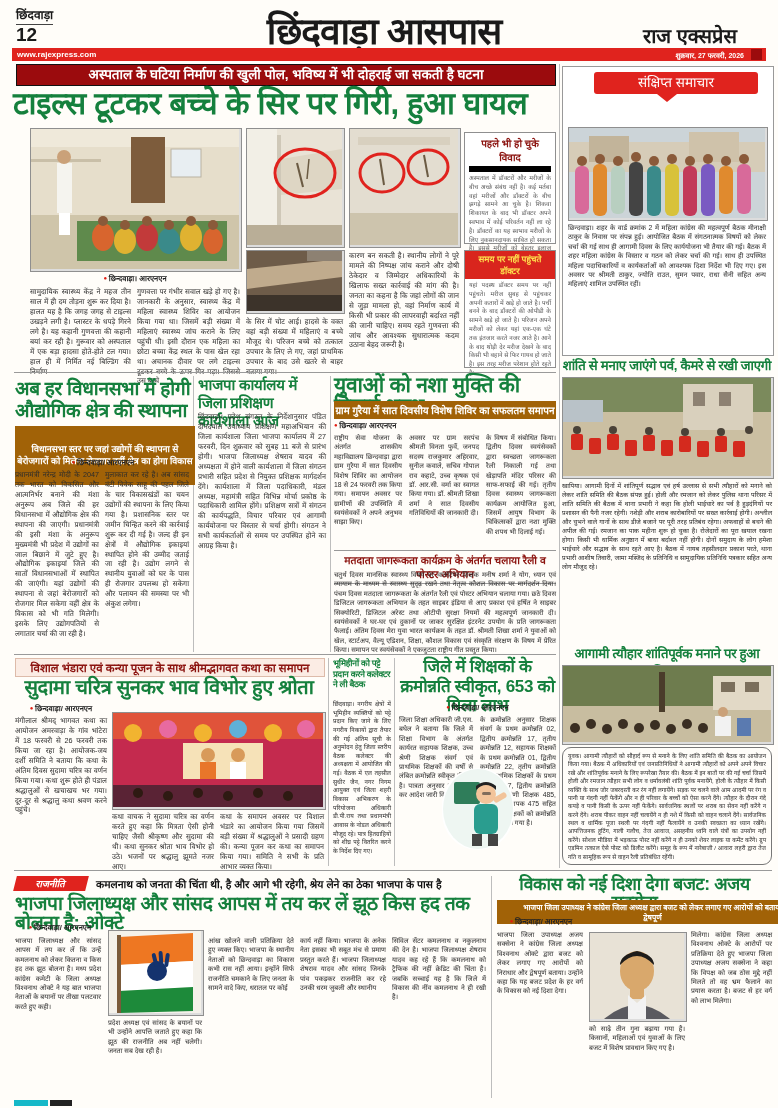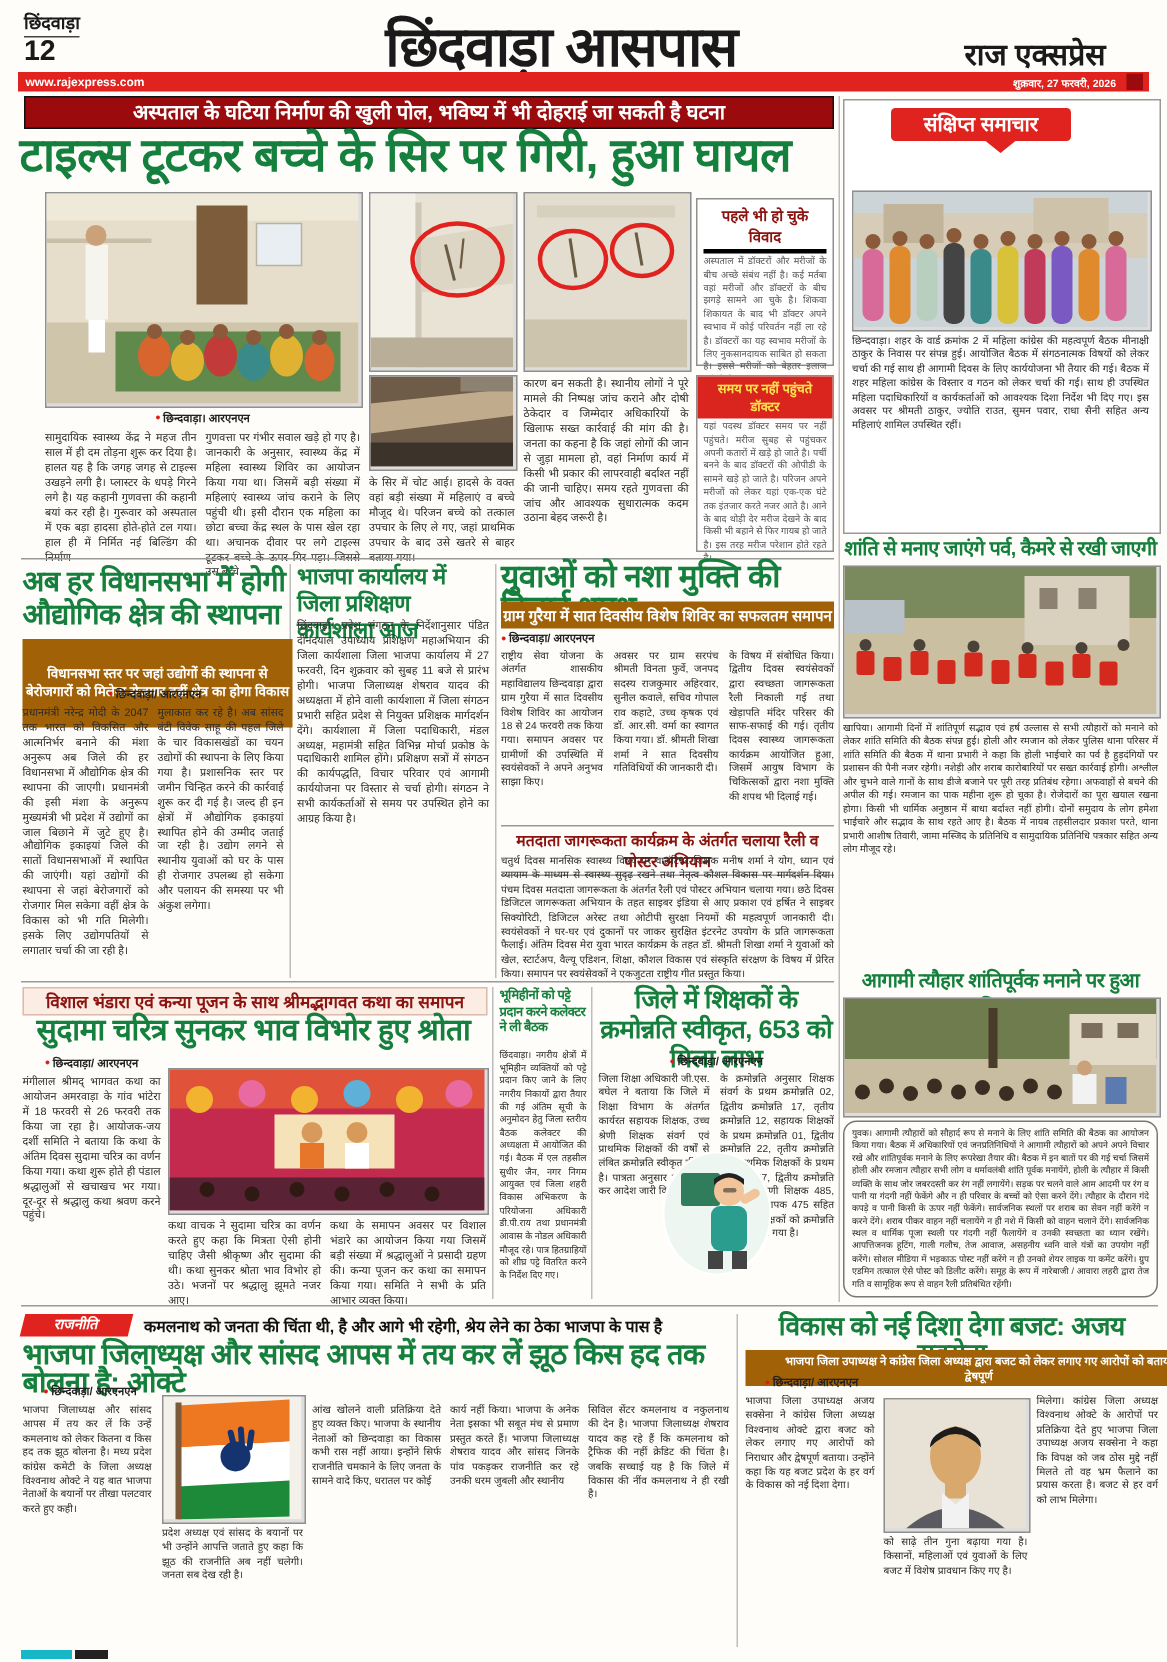--- a/index.html
+++ b/index.html
@@ -21,21 +21,21 @@
 </style>
 </head>
 <body>
 
 <div id="page">
 
   <div class="abs" style="left:16px;top:6px;">
     <div style="font-size:12px;font-weight:900;border-bottom:1.5px solid #444;padding-bottom:1px;">छिंदवाड़ा</div>
     <div style="font-size:19px;font-weight:900;line-height:1.1;">12</div>
   </div>
-  <div class="abs" style="left:164px;top:4px;width:420px;text-align:center;font-size:37px;font-weight:900;letter-spacing:-1px;">छिंदवाड़ा आसपास</div>
+  <div class="abs" style="left:174px;top:4px;width:420px;text-align:center;font-size:37px;font-weight:900;letter-spacing:-1px;">छिंदवाड़ा आसपास</div>
   <div class="abs" style="left:615px;top:22px;width:150px;text-align:center;font-size:20px;font-weight:900;">राज एक्सप्रेस</div>
   <div class="abs" style="left:12px;top:48px;width:754px;height:13px;background:#e0231e;">
     <span class="abs" style="left:5px;top:2px;color:#fff;font-weight:bold;font-size:8px;">www.rajexpress.com</span>
     <span class="abs" style="right:22px;top:2.5px;color:#fff;font-weight:bold;font-size:7px;">शुक्रवार, 27 फरवरी, 2026</span>
     <span class="abs" style="right:4px;top:1px;width:11px;height:11px;background:#9b0b0d;"></span>
   </div>
 
   <div class="abs" style="left:16px;top:64px;width:538px;height:20px;background:#9b0b0d;border:1.5px solid #111;color:#fff;font-weight:bold;font-size:13.5px;text-align:center;line-height:20px;">अस्पताल के घटिया निर्माण की खुली पोल, भविष्य में भी दोहराई जा सकती है घटना</div>
   <div class="abs hl" style="left:13px;top:88px;width:544px;font-size:31px;line-height:1.05;">टाइल्स टूटकर बच्चे के सिर पर गिरी, हुआ घायल</div>
 
@@ -91,21 +91,21 @@
   <div class="abs photoframe" style="left:246px;top:250px;width:97px;height:62px;">
     <svg width="95" height="60" viewBox="0 0 95 60">
       <rect width="95" height="60" fill="#6e5c49"></rect>
       <path d="M0 18 L95 8 L95 26 L0 38 Z" fill="#c0ab8d"></path>
       <rect x="0" y="44" width="95" height="16" fill="#3c332a"></rect>
       <rect x="60" y="0" width="35" height="10" fill="#8d8172"></rect>
     </svg>
   </div>
 
   <div class="abs" style="left:464px;top:132px;width:92px;height:112px;border:1px solid #8f8f8f;background:#fff;padding:3px 4px;box-sizing:border-box;">
-    <div class="boxtitle" style="font-size:10px;border-bottom:3px solid #000000;padding-bottom:2px;margin-bottom:2px;">पहले भी हो चुके विवाद</div>
+    <div class="boxtitle" style="font-size:10px;border-bottom:6px solid #000000;padding-bottom:2px;margin-bottom:2px;">पहले भी हो चुके विवाद</div>
     <div class="jt" style="font-size:6.2px;line-height:1.42;color:#555;">अस्पताल में डॉक्टरों और मरीजों के बीच अच्छे संबंध नहीं है। कई मर्तबा वहां मरीजों और डॉक्टरों के बीच झगड़े सामने आ चुके है। शिकवा शिकायत के बाद भी डॉक्टर अपने स्वभाव में कोई परिवर्तन नहीं ला रहे है। डॉक्टरों का यह स्वभाव मरीजों के लिए नुकसानदायक साबित हो सकता है। इससे मरीजों को बेहतर इलाज नहीं मिलेगा।</div>
   </div>
 
   <div class="abs" style="left:464px;top:250px;width:92px;height:118px;border:1px solid #8f8f8f;background:#fff;box-sizing:border-box;">
     <div style="background:#d9251d;color:#ffe34d;font-weight:900;font-size:8.6px;text-align:center;padding:2px 12px;">समय पर नहीं पहुंचते डॉक्टर</div>
     <div class="jt" style="font-size:6.2px;line-height:1.42;color:#555;padding:2px 4px;">यहां पदस्थ डॉक्टर समय पर नहीं पहुंचते। मरीज सुबह से पहुंचकर अपनी कतारों में खड़े हो जाते है। पर्ची बनने के बाद डॉक्टरों की ओपीडी के सामने खड़े हो जाते है। परिजन अपने मरीजों को लेकर यहां एक-एक घंटे तक इंतजार करते नजर आते है। आने के बाद थोड़ी देर मरीज देखने के बाद किसी भी बहाने से फिर गायब हो जाते है। इस तरह मरीज परेशान होते रहते है।</div>
   </div>
 
   <div class="abs byline" style="left:30px;top:273px;width:210px;">छिन्दवाड़ा। आरएनएन</div>
   <div class="abs jt c1" style="left:30px;top:287px;width:101px;height:80px;">सामुदायिक स्वास्थ्य केंद्र ने महज तीन साल में ही दम तोड़ना शुरू कर दिया है। हालत यह है कि जगह जगह से टाइल्स उखड़ने लगी है। प्लास्टर के धपड़े गिरने लगे है। यह कहानी गुणवत्ता की कहानी बयां कर रही है। गुरूवार को अस्पताल में एक बड़ा हादसा होते-होते टल गया। हाल ही में निर्मित नई बिल्डिंग की निर्माण</div>
@@ -187,21 +187,21 @@
       <path d="M34 22 Q44 12 54 22 L54 18 Q44 10 34 18 Z" fill="#222"></path>
       <rect x="40" y="24" width="9" height="3" rx="1.5" fill="#333" opacity=".6"></rect>
       <rect x="32" y="36" width="24" height="30" rx="6" fill="#2a9d8f"></rect>
       <rect x="52" y="30" width="14" height="6" rx="3" fill="#f2c49a" transform="rotate(-30 52 33)"></rect>
       <rect x="30" y="66" width="10" height="12" fill="#444"></rect>
         <rect x="46" y="66" width="10" height="12" fill="#444"></rect>
     </svg>
   </div>
 
   <div class="abs" style="left:562px;top:66px;width:210px;height:288px;border:1px solid #999;background:#fff;"></div>
-  <div class="abs" style="left:594px;top:72px;width:120px;height:22px;background:#e0231e;color:#fff;font-weight:700;font-size:13.5px;text-align:center;line-height:22px;border-radius:3px;">संक्षिप्त समाचार</div>
+  <div class="abs" style="left:594px;top:72px;width:164px;height:22px;background:#e0231e;color:#fff;font-weight:400;font-size:13.5px;text-align:center;line-height:22px;border-radius:3px;">संक्षिप्त समाचार</div>
   <div class="abs" style="left:657px;top:94px;width:0;height:0;border-left:10px solid transparent;border-right:10px solid transparent;border-top:8px solid #e0231e;"></div>
   <div class="abs photoframe" style="left:568px;top:127px;width:198px;height:92px;">
     <svg width="196" height="90" viewBox="0 0 196 90">
       <rect width="196" height="90" fill="#ccd4d8"></rect>
       <rect x="0" y="14" width="196" height="30" fill="#d6ccb8"></rect>
       <rect x="20" y="8" width="40" height="26" fill="#c2b49a"></rect>
         <rect x="120" y="4" width="50" height="30" fill="#cfc2aa"></rect>
       <g>
         <rect x="6" y="38" width="14" height="48" rx="6" fill="#d86a9a"></rect>
         <rect x="24" y="36" width="14" height="52" rx="6" fill="#e08a2e"></rect>

